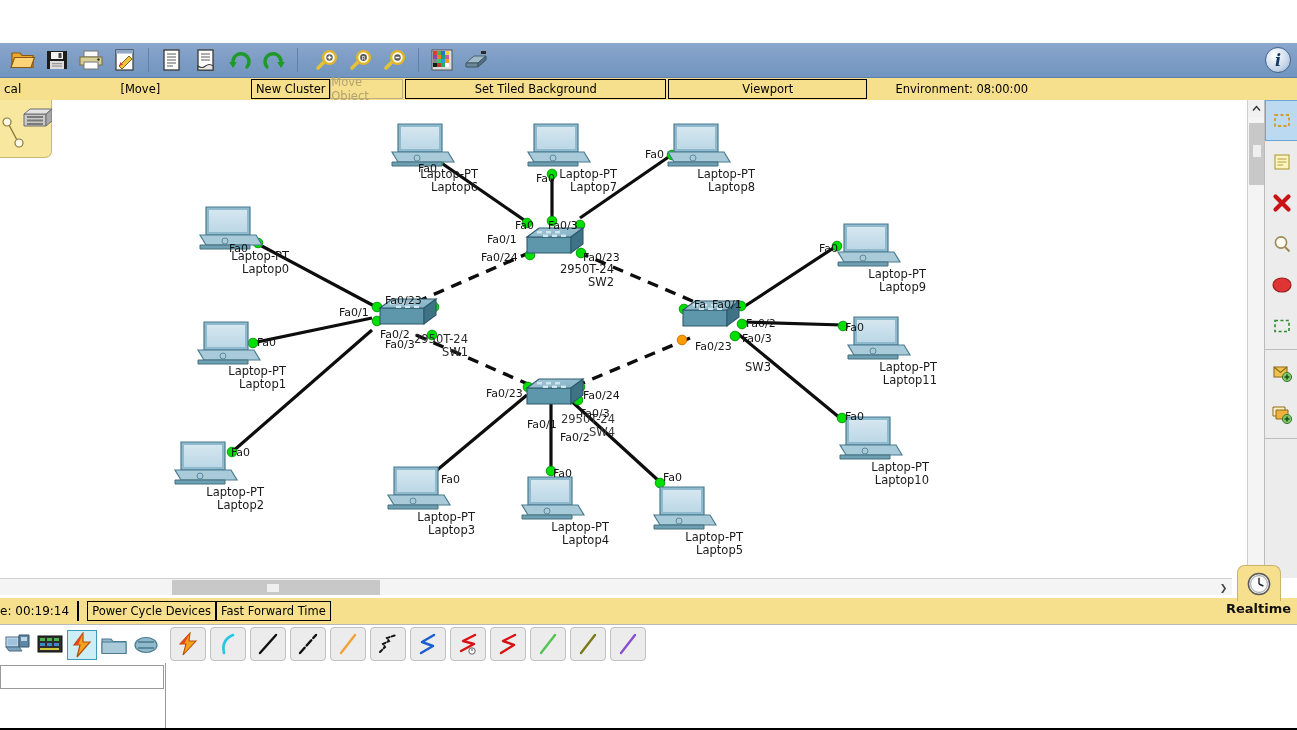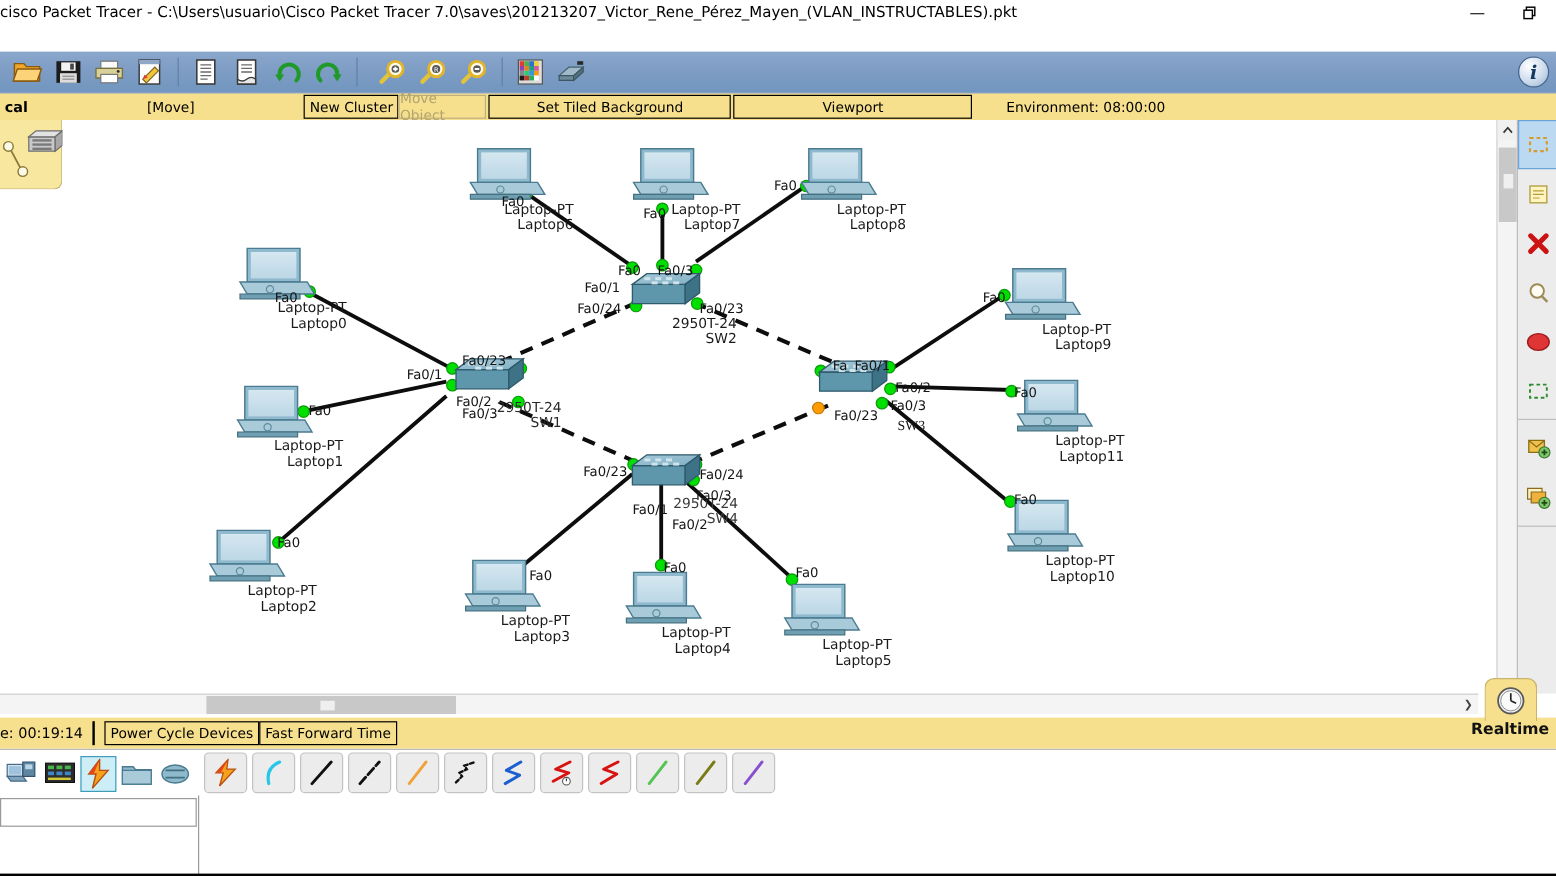--- a/index.html
+++ b/index.html
@@ -60,21 +60,21 @@
 
   
   .navstrip {
     position: absolute; left: 0; top: 78px; width: 1297px; height: 22px;
     background: #f7e08d;
     display: flex; align-items: stretch;
     font-size: 11.5px;
   }
   .navlabel {
     display: flex; align-items: center; padding: 0 4px;
-    font-weight: bold; color: #000; font-size: 12px;
+    font-weight: normal; color: #000; font-size: 12px;
   }
   .navbtn {
     border: 1px solid #000; background: #f7e08d;
     display: flex; align-items: center; justify-content: center;
     color: #000; font-size: 11.5px; margin: 1px 0;
   }
   .navbtn.disabled { color: #b2a470; border-color: #bdae7e; }
   .navbtn.grayed-text { color: #8f8f8f; }
 
   
@@ -193,32 +193,20 @@
     background: #ececec; border: 1px solid #c3c3c3; border-radius: 4px;
     display: flex; align-items: center; justify-content: center;
   }
   .bottomRule { position:absolute; left:0; top:728px; width:1297px; height:2px; background:#000; }
 </style>
 </head>
 <body>
 
 <div id="app">
 
-  <div class="titlebar">
-    <div class="title">cisco Packet Tracer - C:\Users\usuario\Cisco Packet Tracer 7.0\saves\201213207_Victor_Rene_Pérez_Mayen_(VLAN_INSTRUCTABLES).pkt</div>
-    <div class="winbtns">
-      <div class="winbtn">—</div>
-      <div class="winbtn">
-        <svg width="12" height="12" viewBox="0 0 12 12">
-          <rect x="3" y="1" width="7" height="7" fill="none" stroke="#000" stroke-width="1.2"></rect>
-          <rect x="1" y="3.5" width="7" height="7" fill="#fff" stroke="#000" stroke-width="1.2"></rect>
-        </svg>
-      </div>
-    </div>
-  </div>
 
 
   <div class="toolbar">
     <div style="width:6px"></div>
 
     <div class="tbtn">
       <svg width="26" height="24" viewBox="0 0 26 24">
         <path d="M2 5 h8 l2 2.5 h11 v12 h-21 z" fill="#f0a82c" stroke="#8a5a10" stroke-width="1.2"></path>
         <path d="M4.5 9.5 h20 l-3.5 10 h-20 z" fill="#fcd377" stroke="#8a5a10" stroke-width="1.2"></path>
       </svg>
@@ -366,21 +354,21 @@
   </div>
 
   <div class="navstrip">
     <div class="navlabel">cal</div>
     <div style="width:2px"></div>
     <div style="width:2px"></div>
     <div class="navbtn" style="width:222px;border:none">[Move]</div>
     <div class="navbtn" style="width:79px">New Cluster</div>
     <div class="navbtn disabled" style="width:73px">Move Object</div>
     <div style="width:2px"></div>
-    <div class="navbtn" style="width:202px">Set Tiled Background</div>
+    <div class="navbtn" style="width:261px">Set Tiled Background</div>
     <div style="width:2px"></div>
     <div class="navbtn" style="width:199px">Viewport</div>
     <div style="width:2px"></div>
     <div class="navbtn" style="width:185px;border:none">Environment: 08:00:00</div>
   </div>
 
   <div class="leftpanel">
     <svg class="sw-ico" width="30" height="26" viewBox="0 0 30 26">
       <path d="M2 10 h22 v12 h-22 z" fill="#c9c9c9" stroke="#6d6d6d" stroke-width="1"></path>
       <path d="M2 10 l6 -5 h22 l-6 5 z" fill="#e2e2e2" stroke="#6d6d6d" stroke-width="1"></path>
@@ -676,21 +664,21 @@
     </div>
 
     <div class="nodelbl" style="left:494px; top:163px; width:120px;">
       <div>2950T-24</div>
       <div>SW2</div>
     </div>
     <div class="nodelbl" style="left:348px; top:233px; width:120px; color:#2a2a2a;">
       <div>2950T-24</div>
       <div>SW1</div>
     </div>
-    <div class="nodelbl" style="left:651px; top:236px; width:120px;font-family:Liberation Serif, serif;">
+    <div class="nodelbl" style="left:651px; top:248px; width:120px;">
       <div style="visibility:hidden">2950T-24</div>
       <div>SW3</div>
     </div>
     <div class="nodelbl" style="left:495px; top:313px; width:120px; color:#3a3a3a;">
       <div>2950T-24</div>
       <div>SW4</div>
     </div>
 
     <div class="portlbl" style="left:418px;top:62px">Fa0</div>
     <div class="portlbl" style="left:536px;top:72px">Fa0</div>

